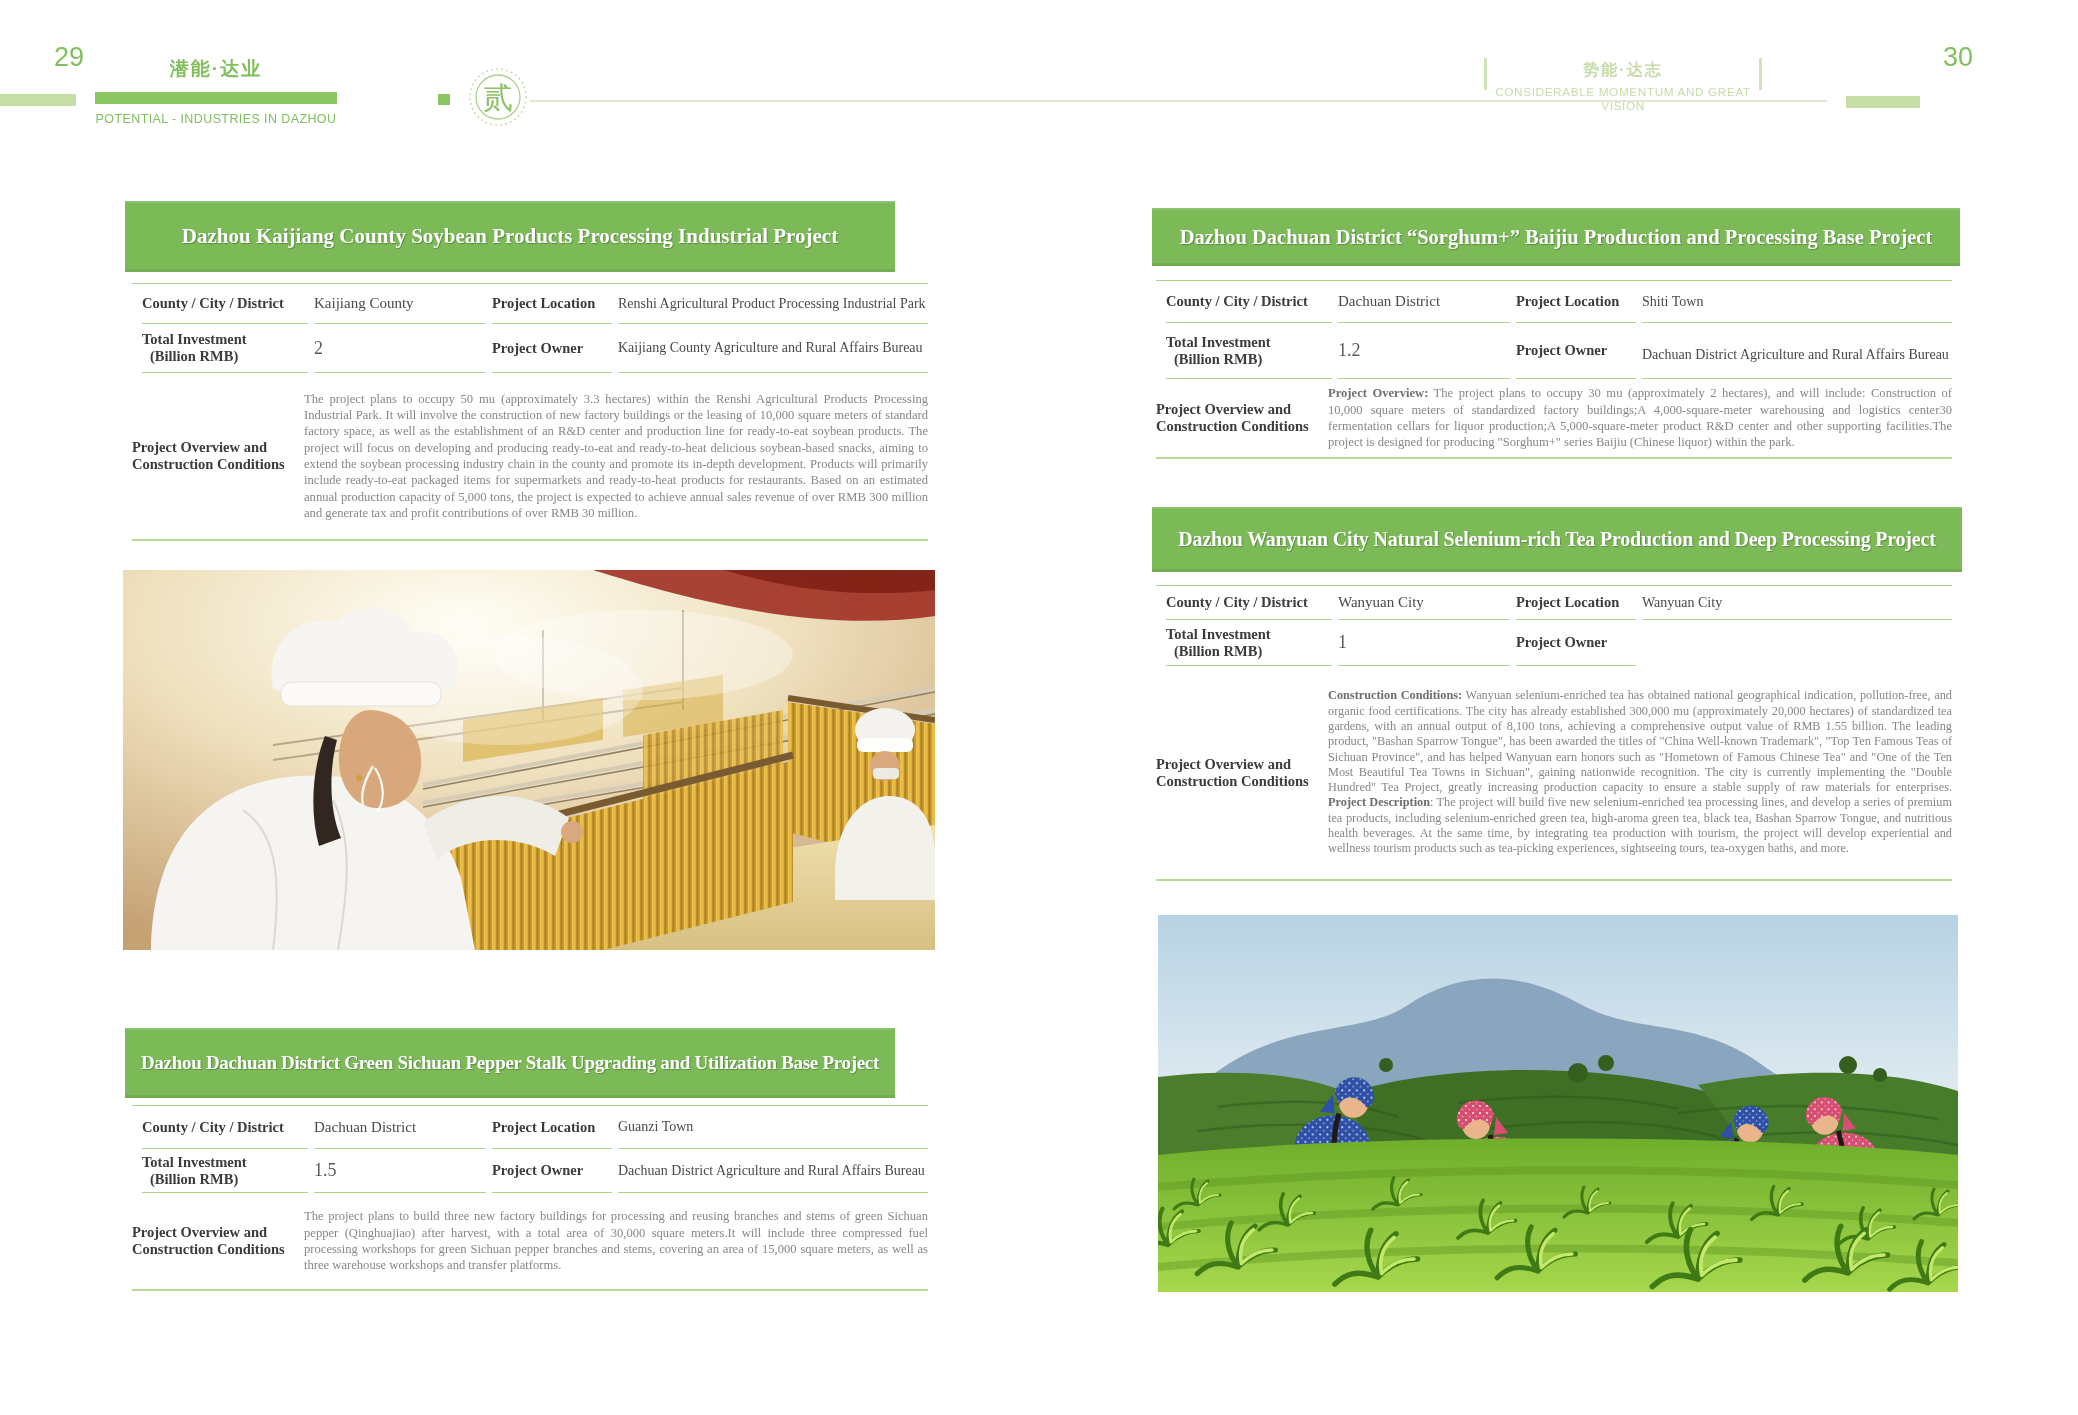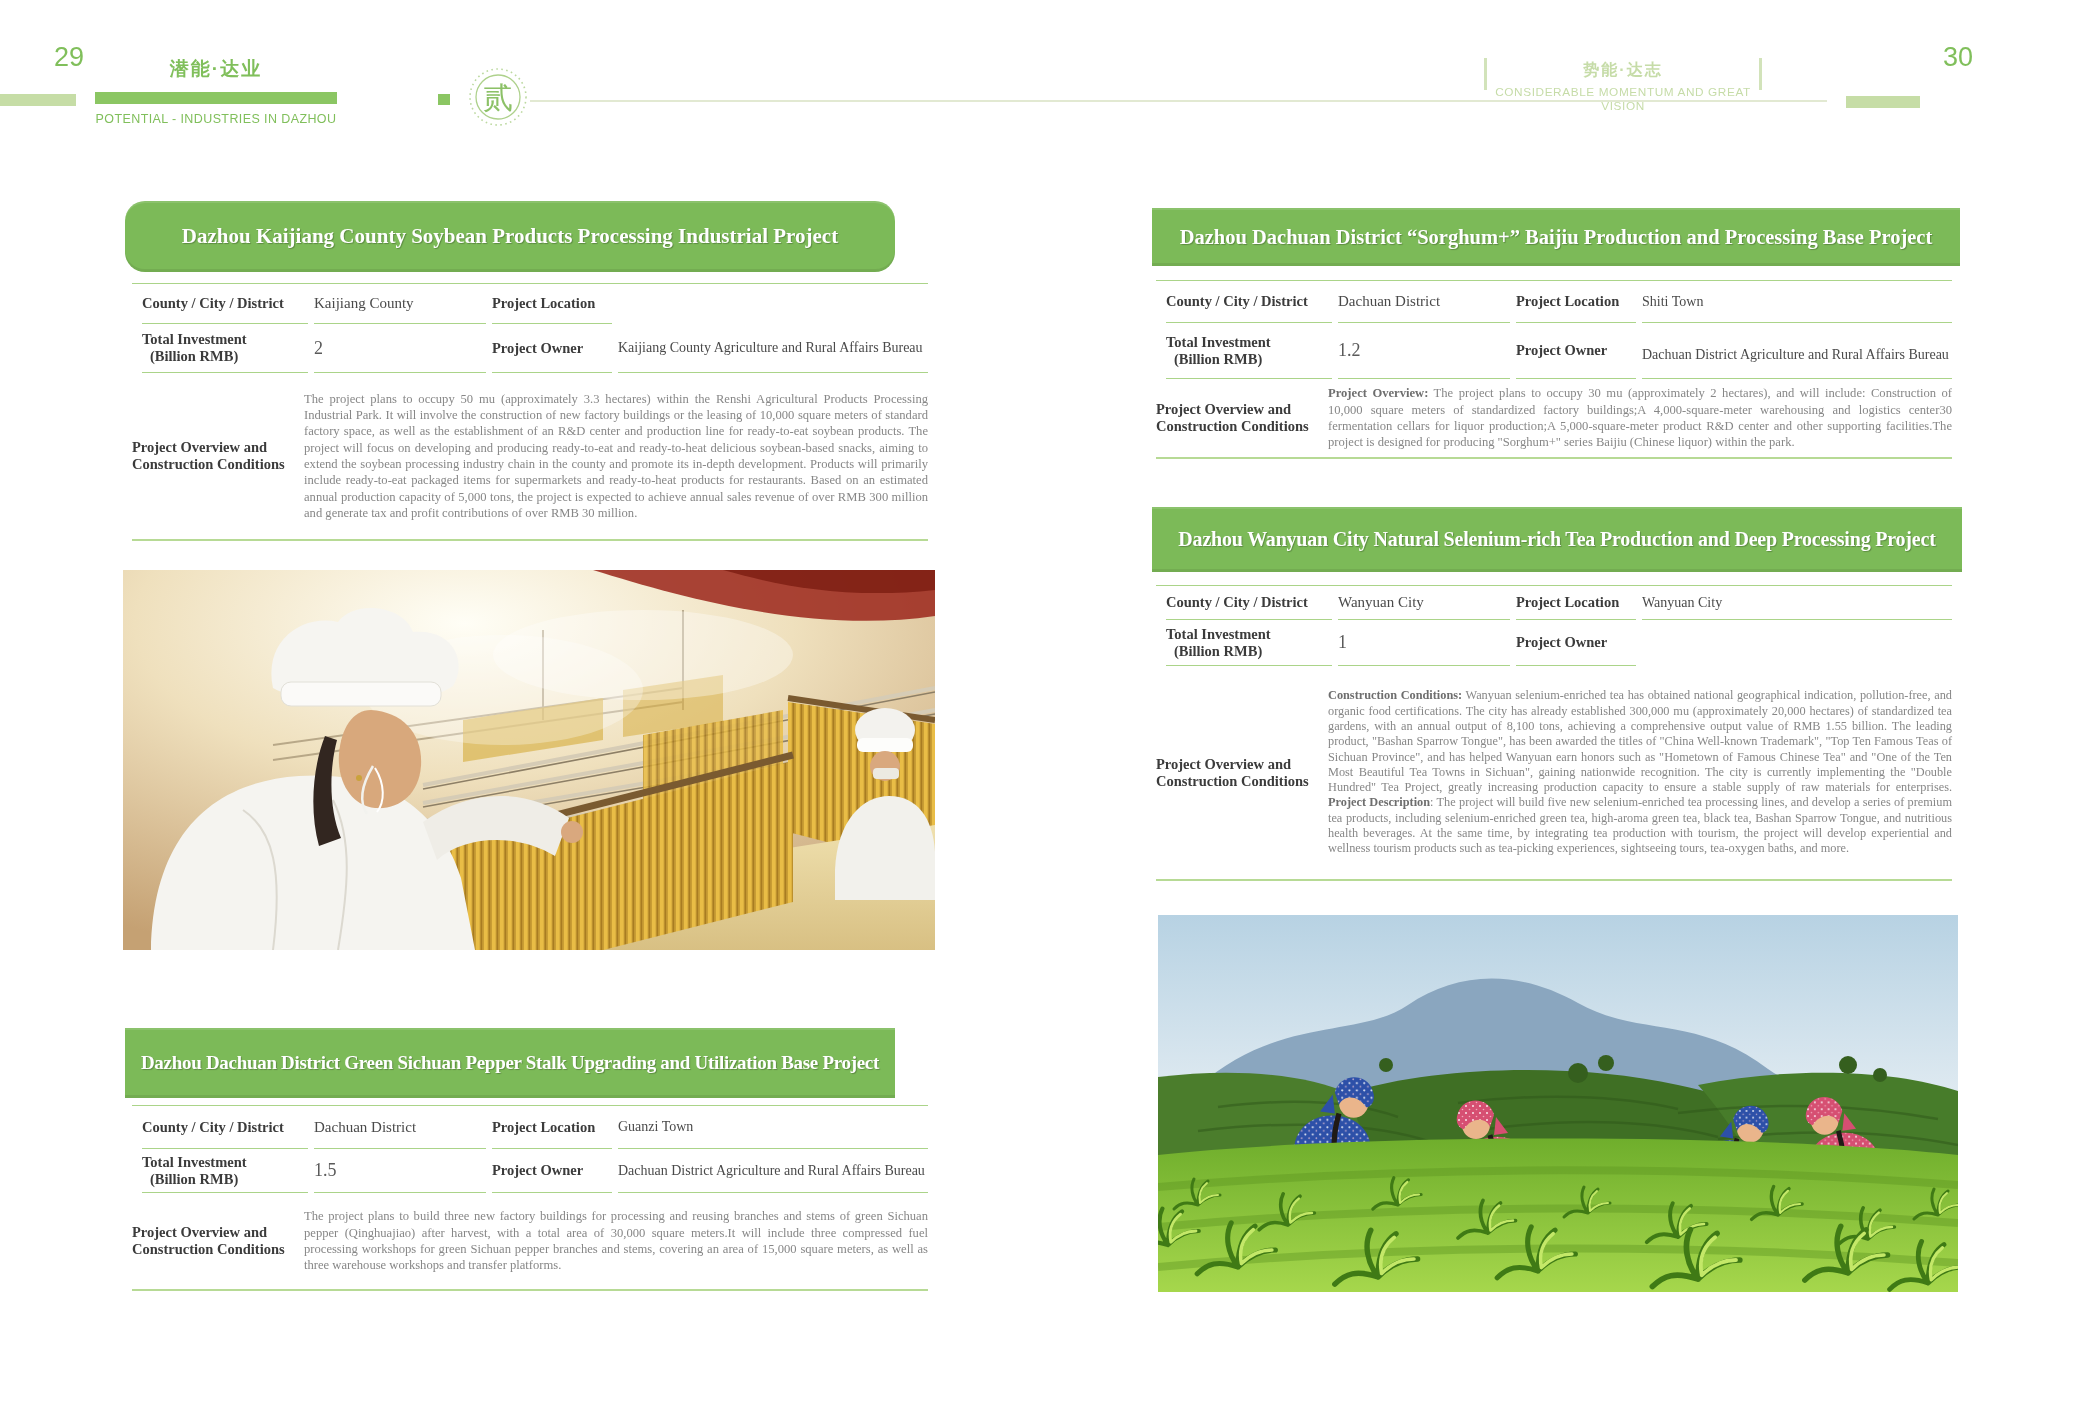--- a/index.html
+++ b/index.html
@@ -78,29 +78,30 @@
   <div class="abs vbar" style="left:1484px;top:58px;"></div>
   <div class="abs right-head" style="left:1490px;top:60px;width:266px;">
     <div class="sec-zh">势能·达志</div>
     <div class="sec-en" style="margin-top:4px;">CONSIDERABLE MOMENTUM AND GREAT VISION</div>
   </div>
   <div class="abs vbar" style="left:1759px;top:58px;"></div>
 
   <div class="abs pagenum" style="left:1943px;top:42px;">30</div>
   <div class="abs bar-light" style="left:1846px;top:96px;width:74px;height:12px;"></div>
 
-  <div class="abs banner" style="left:125px;top:201px;width:770px;height:71px;border-radius:20px;">
+  <div class="abs banner" style="left:125px;top:201px;width:770px;height:71px;">
     <div class="t fz21">Dazhou Kaijiang County Soybean Products Processing Industrial Project</div>
   </div>
 
   <div class="abs ptable" style="left:132px;top:283px;width:796px;">
     <div class="prow cols4 r-a" style="height:40px;">
       <div class="cell lbl">County / City / District</div>
       <div class="cell val">Kaijiang County</div>
       <div class="cell lbl">Project Location</div>
+      <div class="cell val val4">Renshi Agricultural Product Processing Industrial Park</div>
     </div>
     <div class="prow cols4 r-b" style="height:49px;">
       <div class="cell lbl inv">
         <div>Total Investment</div>
         <div class="l2">(Billion RMB)</div>
       </div>
       <div class="cell val num">2</div>
       <div class="cell lbl">Project Owner</div>
       <div class="cell val val4">Kaijiang County Agriculture and Rural Affairs Bureau</div>
     </div>

